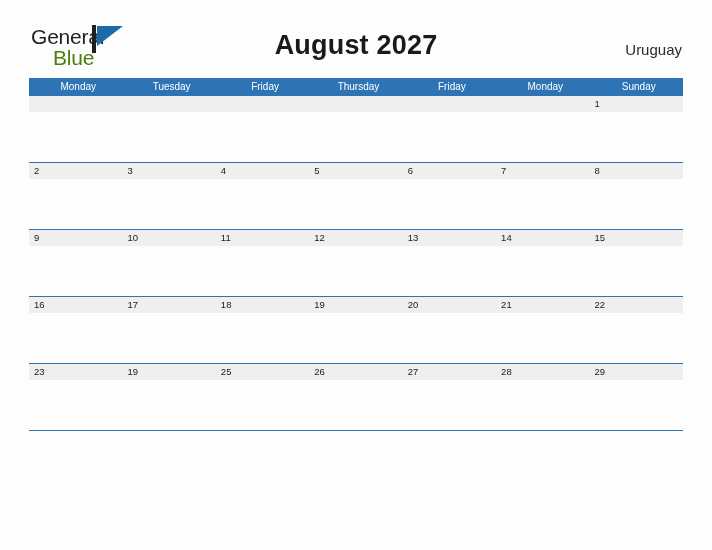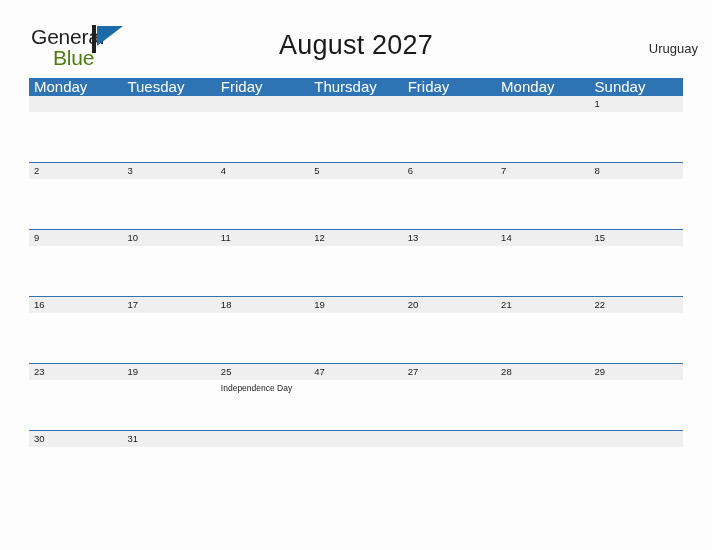--- a/index.html
+++ b/index.html
@@ -61,53 +61,54 @@
   }
 
   .month-title {
     position: absolute;
     left: 0;
     right: 0;
     top: 30px;
     text-align: center;
     font-size: 27px;
     color: #1a1a1a;
-    font-weight: normal;
+    font-weight: bold;
     letter-spacing: 0.2px;
   }
 
   .country {
     position: absolute;
-    right: 14px;
+    right: 30px;
     top: 41px;
-    font-size: 13px;
+    font-size: 15px;
     color: #2b2b2b;
   }
 
   
   .calendar {
     position: absolute;
     left: 29px;
     top: 78px;
     width: 654px;
   }
 
   .weekday-row {
     display: flex;
     background: #2e74b5;
     height: 17px;
     align-items: center;
   }
   .weekday {
     flex: 1 1 0;
-    font-size: 15px;
+    font-size: 10px;
     color: #ffffff;
     padding-left: 5px;
     box-sizing: border-box;
     white-space: nowrap;
+    text-align: center;
   }
 
   .week-row {
     position: relative;
     height: 67px;
     border-top: 1.6px solid #2e74b5;
     box-sizing: border-box;
     background: #fdfdfd;
   }
   .week-row:first-of-type {
@@ -266,46 +267,36 @@
         <div class="ev-cell"></div>
         <div class="ev-cell"></div>
       </div>
     </div>
 
     <div class="week-row">
       <div class="numbers-strip">
         <div class="num-cell">23</div>
         <div class="num-cell">19</div>
         <div class="num-cell">25</div>
-        <div class="num-cell">47</div>
+        <div class="num-cell">26</div>
         <div class="num-cell">27</div>
         <div class="num-cell">28</div>
         <div class="num-cell">29</div>
       </div>
       <div class="events-strip">
         <div class="ev-cell"></div>
         <div class="ev-cell"></div>
-        <div class="ev-cell">Independence Day</div>
         <div class="ev-cell"></div>
         <div class="ev-cell"></div>
         <div class="ev-cell"></div>
         <div class="ev-cell"></div>
       </div>
     </div>
 
     <div class="week-row last">
-      <div class="numbers-strip">
-        <div class="num-cell">30</div>
-        <div class="num-cell">31</div>
-        <div class="num-cell"></div>
-        <div class="num-cell"></div>
-        <div class="num-cell"></div>
-        <div class="num-cell"></div>
-        <div class="num-cell"></div>
-      </div>
       <div class="events-strip">
         <div class="ev-cell"></div>
         <div class="ev-cell"></div>
         <div class="ev-cell"></div>
         <div class="ev-cell"></div>
         <div class="ev-cell"></div>
         <div class="ev-cell"></div>
         <div class="ev-cell"></div>
       </div>
     </div>

